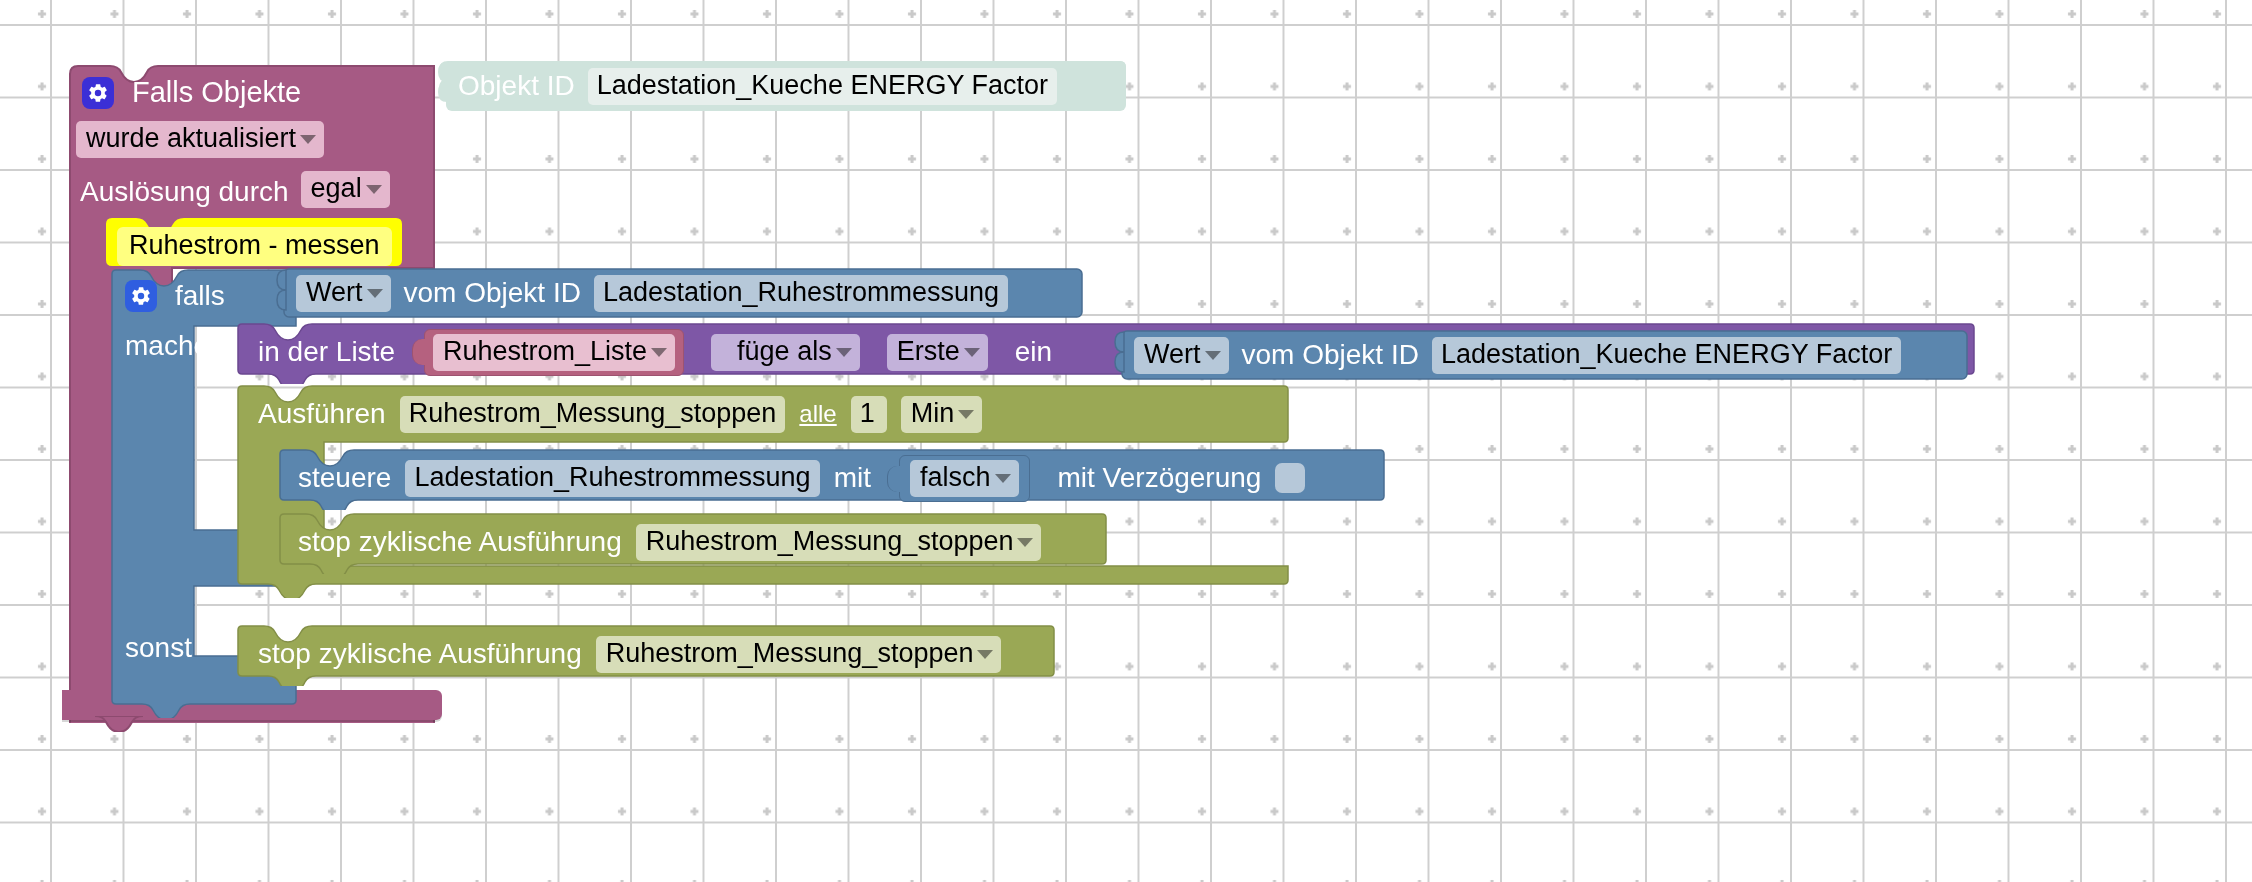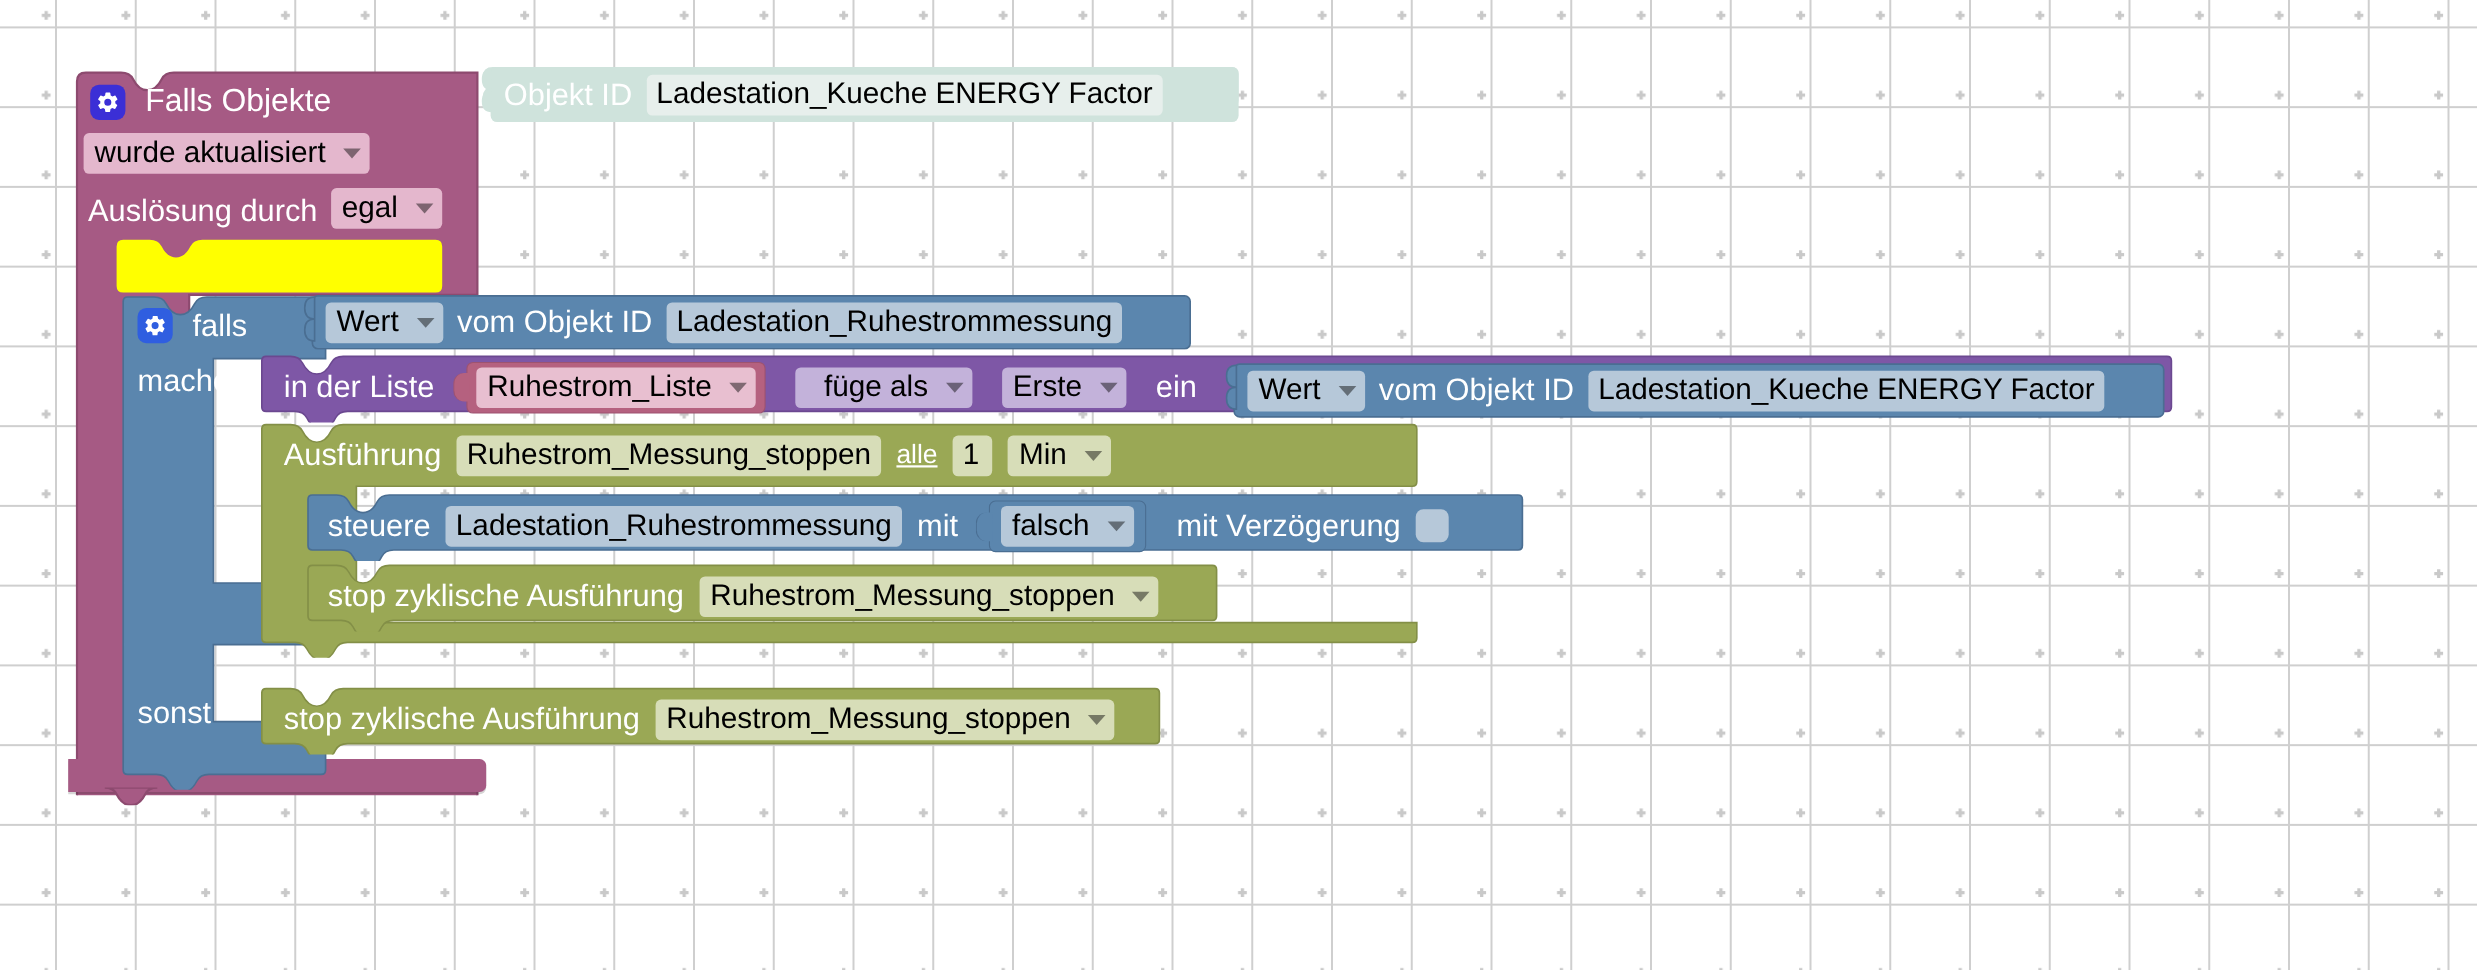--- a/index.html
+++ b/index.html
@@ -59,21 +59,21 @@
     font-size: 27px;
     padding: 2px 9px 4px 9px;
     white-space: nowrap;
   }
   .fld-light { background: #e9f0ee; }
 
   
   .dd {
     display: inline-flex;
     align-items: center;
-    gap: 16px;
+    gap: 4px;
     border-radius: 5px;
     color: #000;
     font-size: 27px;
     padding: 2px 8px 4px 10px;
     white-space: nowrap;
   }
   .caret {
     width: 0; height: 0;
     border-left: 8px solid transparent;
     border-right: 8px solid transparent;
@@ -178,20 +178,21 @@
   <div class="row" style="position:absolute;left:458px;top:64px;gap:13px;height:44px;align-items:center;">
     <span style="color:#ffffff;font-size:28px;">Objekt ID</span>
     <span class="field fld-light" style="background:#e7efec;">Ladestation_Kueche ENERGY  Factor</span>
   </div>
 
   <svg style="position:absolute;left:100px;top:216px;" width="310" height="54" xmlns="http://www.w3.org/2000/svg">
     <path d="M 6 8 q 0 -6 6 -6
              L 36 2 q 8 0 11 6 q 5 10 13 10 q 8 0 13 -10 q 3 -6 11 -6
              L 296 2 q 6 0 6 6 L 302 44 q 0 6 -6 6 L 12 50 q -6 0 -6 -6 Z" fill="#ffff00"></path>
   </svg>
+  <div class="field" style="position:absolute;left:117px;top:227px;background:#ffff80;color:#000;font-size:27px;border-radius:6px;padding:3px 12px 5px 12px;">Ruhestrom - messen</div>
 
   <svg style="position:absolute;left:110px;top:268px;" width="200" height="450" xmlns="http://www.w3.org/2000/svg">
     <path d="M 2 6 q 0 -4 4 -4
              L 30 2 q 8 0 11 6 q 5 10 13 10 q 8 0 13 -10 q 3 -6 11 -6
              L 186 2 L 186 58
              L 84 58 L 84 262
              L 186 262 L 186 318
              L 84 318 L 84 388
              L 186 388 L 186 432
              q 0 4 -4 4
@@ -274,21 +275,21 @@
 
   <svg style="position:absolute;left:236px;top:384px;" width="1070" height="214" xmlns="http://www.w3.org/2000/svg">
     <path d="M 2 6 q 0 -4 4 -4
              L 28 2 q 8 0 11 6 q 5 10 13 10 q 8 0 13 -10 q 3 -6 11 -6
              L 1048 2 q 4 0 4 4 L 1052 54 q 0 4 -4 4
              L 88 58 L 88 182 L 1052 182 L 1052 196 q 0 4 -4 4
              L 80 200 q -8 0 -11 6 q -5 10 -13 10 q -8 0 -13 -10 q -3 -6 -11 -6
              L 6 200 q -4 0 -4 -4 Z" fill="#9aa855" stroke="#838f47" stroke-width="1.5"></path>
   </svg>
   <div class="row" style="position:absolute;left:258px;top:392px;gap:14px;height:44px;">
-    <span style="color:#fff;font-size:28px;">Ausführung</span>
+    <span style="color:#fff;font-size:28px;">Ausführen</span>
     <span class="field c-timeout-fld">Ruhestrom_Messung_stoppen</span>
     <span style="color:#fff;font-size:24px;text-decoration:underline;">alle</span>
     <span class="field c-timeout-fld" style="min-width:18px;text-align:center;">1</span>
     <span class="dd c-timeout-fld">
       <span>Min</span>
       <span class="caret"></span>
     </span>
   </div>
 
   <svg style="position:absolute;left:278px;top:448px;" width="1108" height="62" xmlns="http://www.w3.org/2000/svg">

